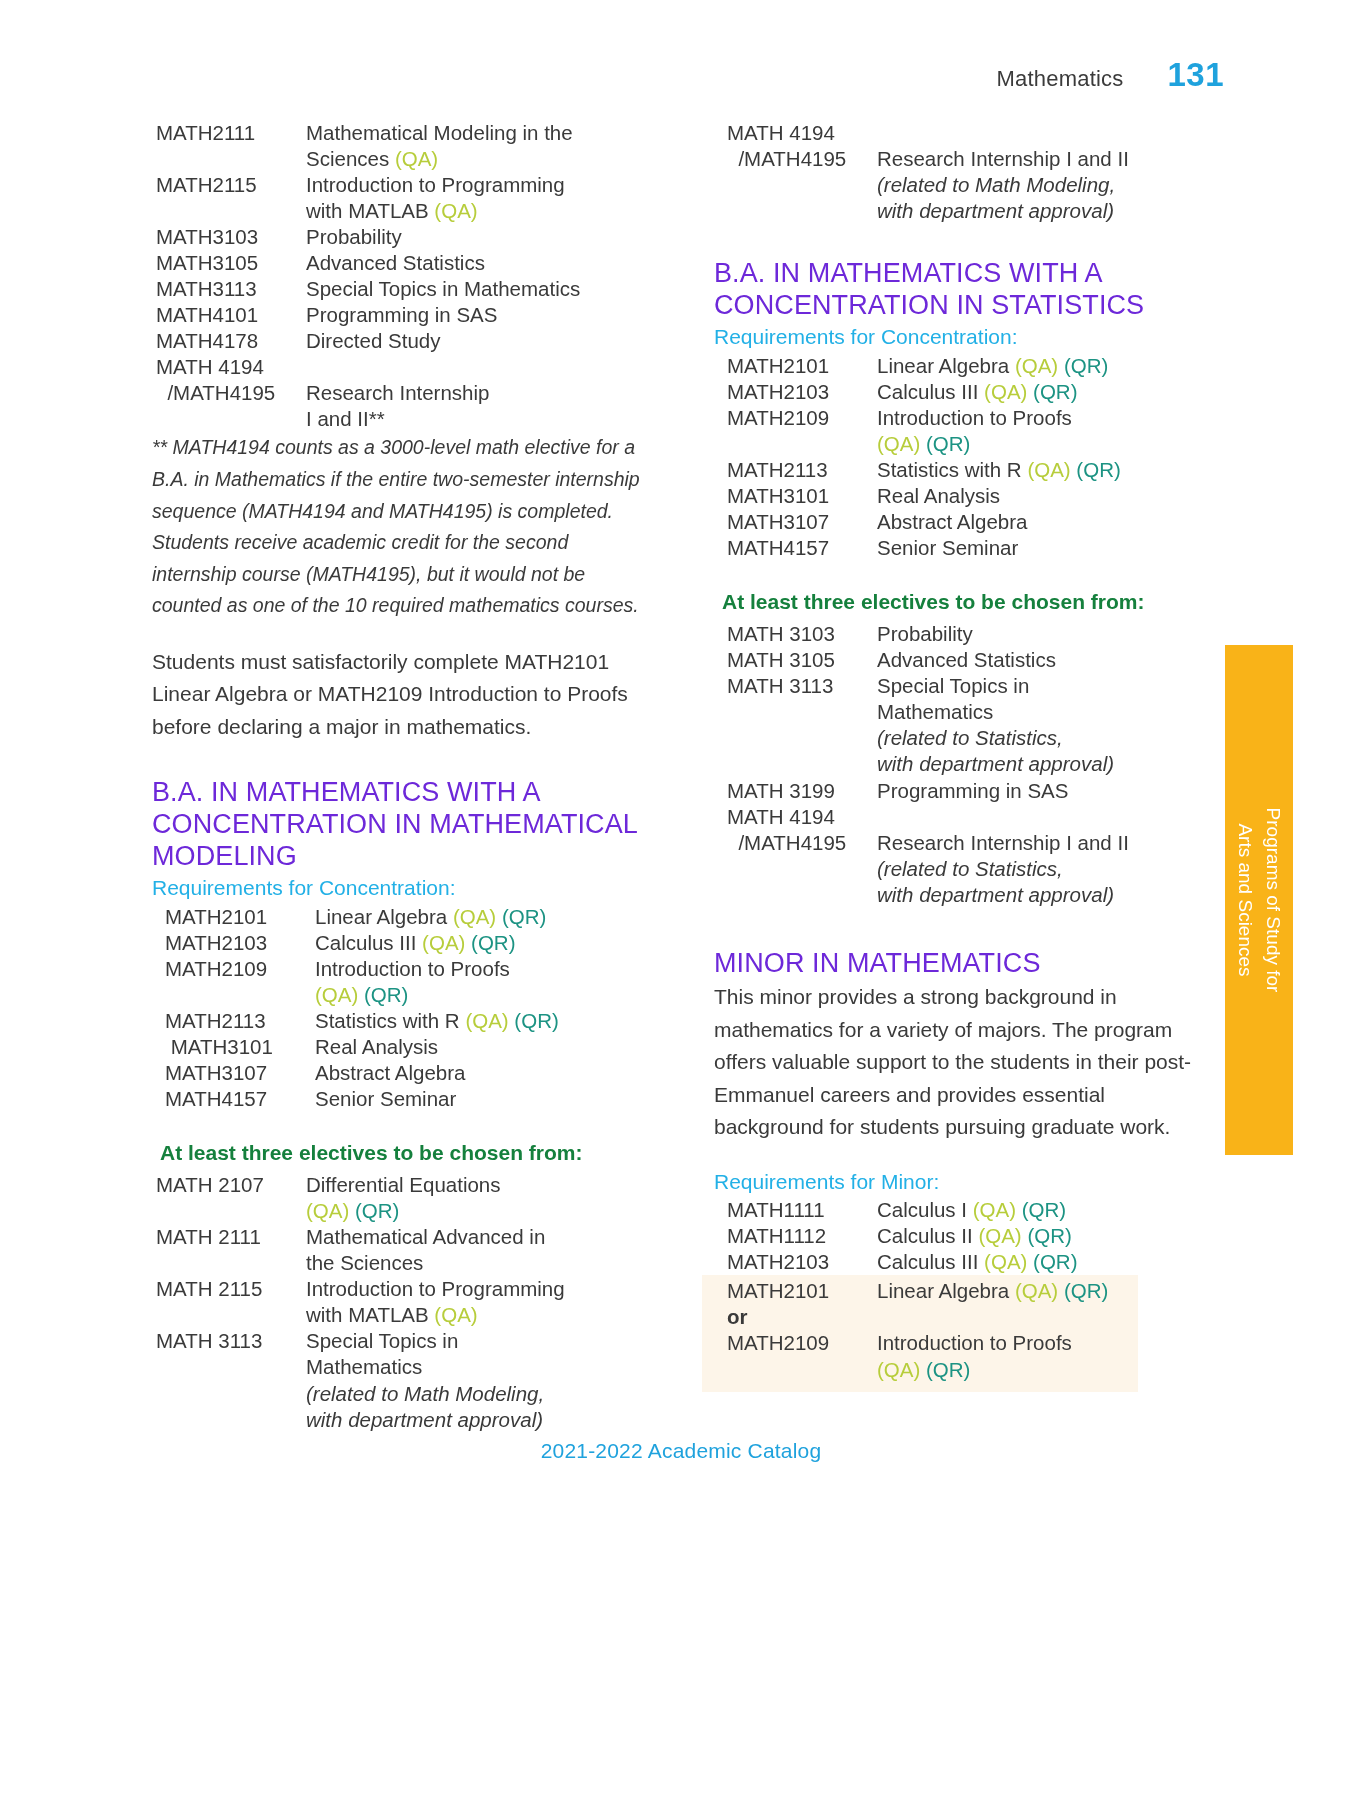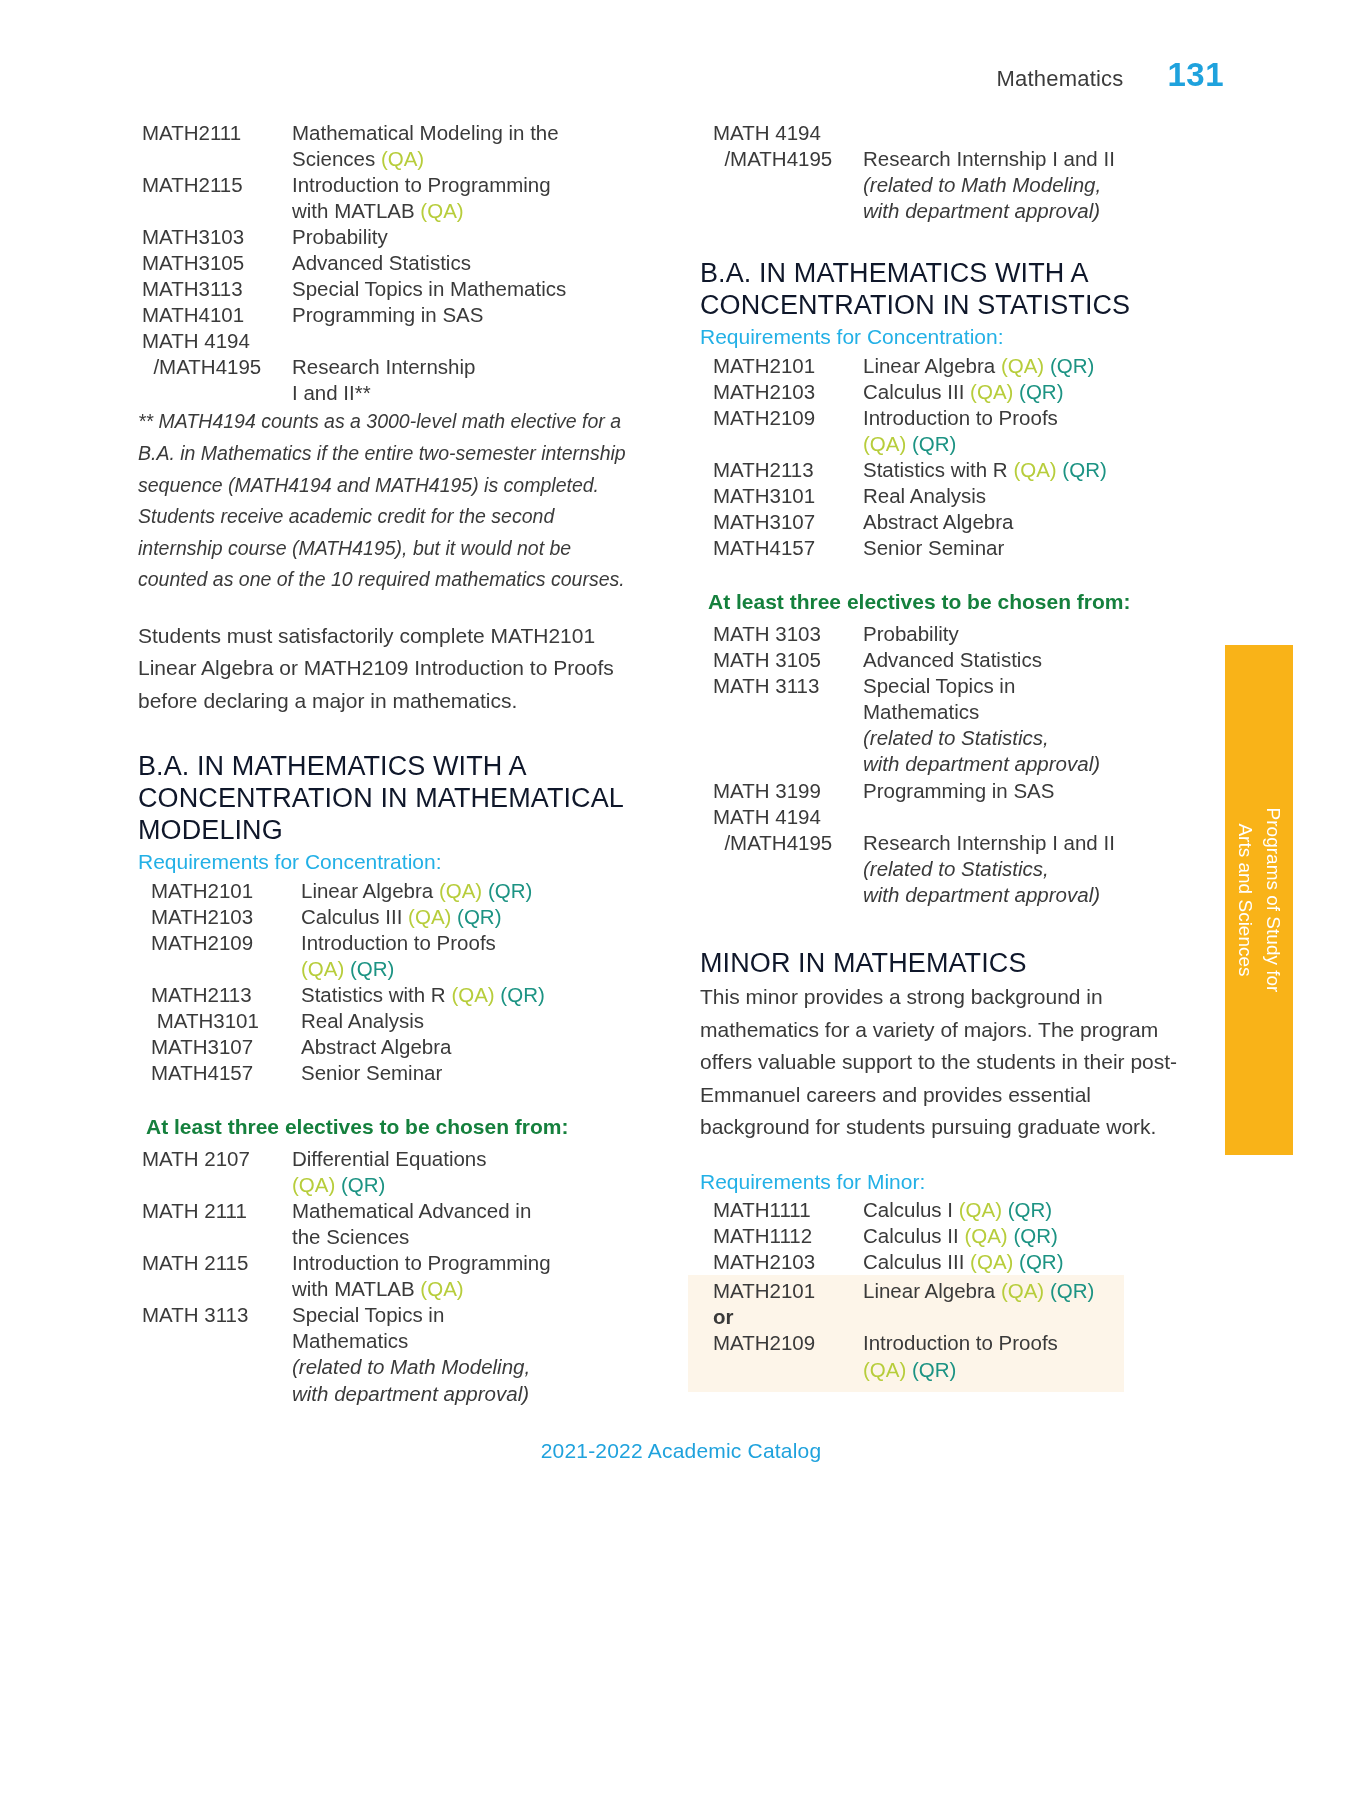--- a/index.html
+++ b/index.html
@@ -57,31 +57,31 @@
     font-size: 19px;
     color: #ffffff;
     line-height: 1.45;
     text-align: center;
   }
   .side-tab-label span { display: block; }
 
   
   .columns {
     position: absolute;
-    left: 138px;
+    left: 152px;
     top: 120px;
     width: 1065px;
     display: flex;
     gap: 60px;
   }
   .col { width: 502px; }
 
   
   .sec-head {
-    color: #0f172a;
+    color: #6d28d9;
     font-size: 27px;
     line-height: 1.17;
     letter-spacing: .1px;
     margin-top: 34px;
     margin-bottom: 2px;
   }
   .sec-head.tight { margin-top: 0; }
   .req-head {
     color: #22b0e6;
     font-size: 21px;
@@ -201,20 +201,24 @@
             <span class="code">MATH3105</span>
             <span class="title">Advanced Statistics</span>
           </div>
           <div class="course-row">
             <span class="code">MATH3113</span>
             <span class="title">Special Topics in Mathematics</span>
           </div>
           <div class="course-row">
             <span class="code">MATH4101</span>
             <span class="title">Programming in SAS</span>
+          </div>
+          <div class="course-row">
+            <span class="code">MATH4178</span>
+            <span class="title">Directed Study</span>
           </div>
           <div class="course-row">
             <span class="code">MATH 4194</span>
             <span class="title"></span>
           </div>
           <div class="course-row">
             <span class="code">  /MATH4195</span>
             <span class="title">Research Internship</span>
           </div>
           <div class="course-row">

